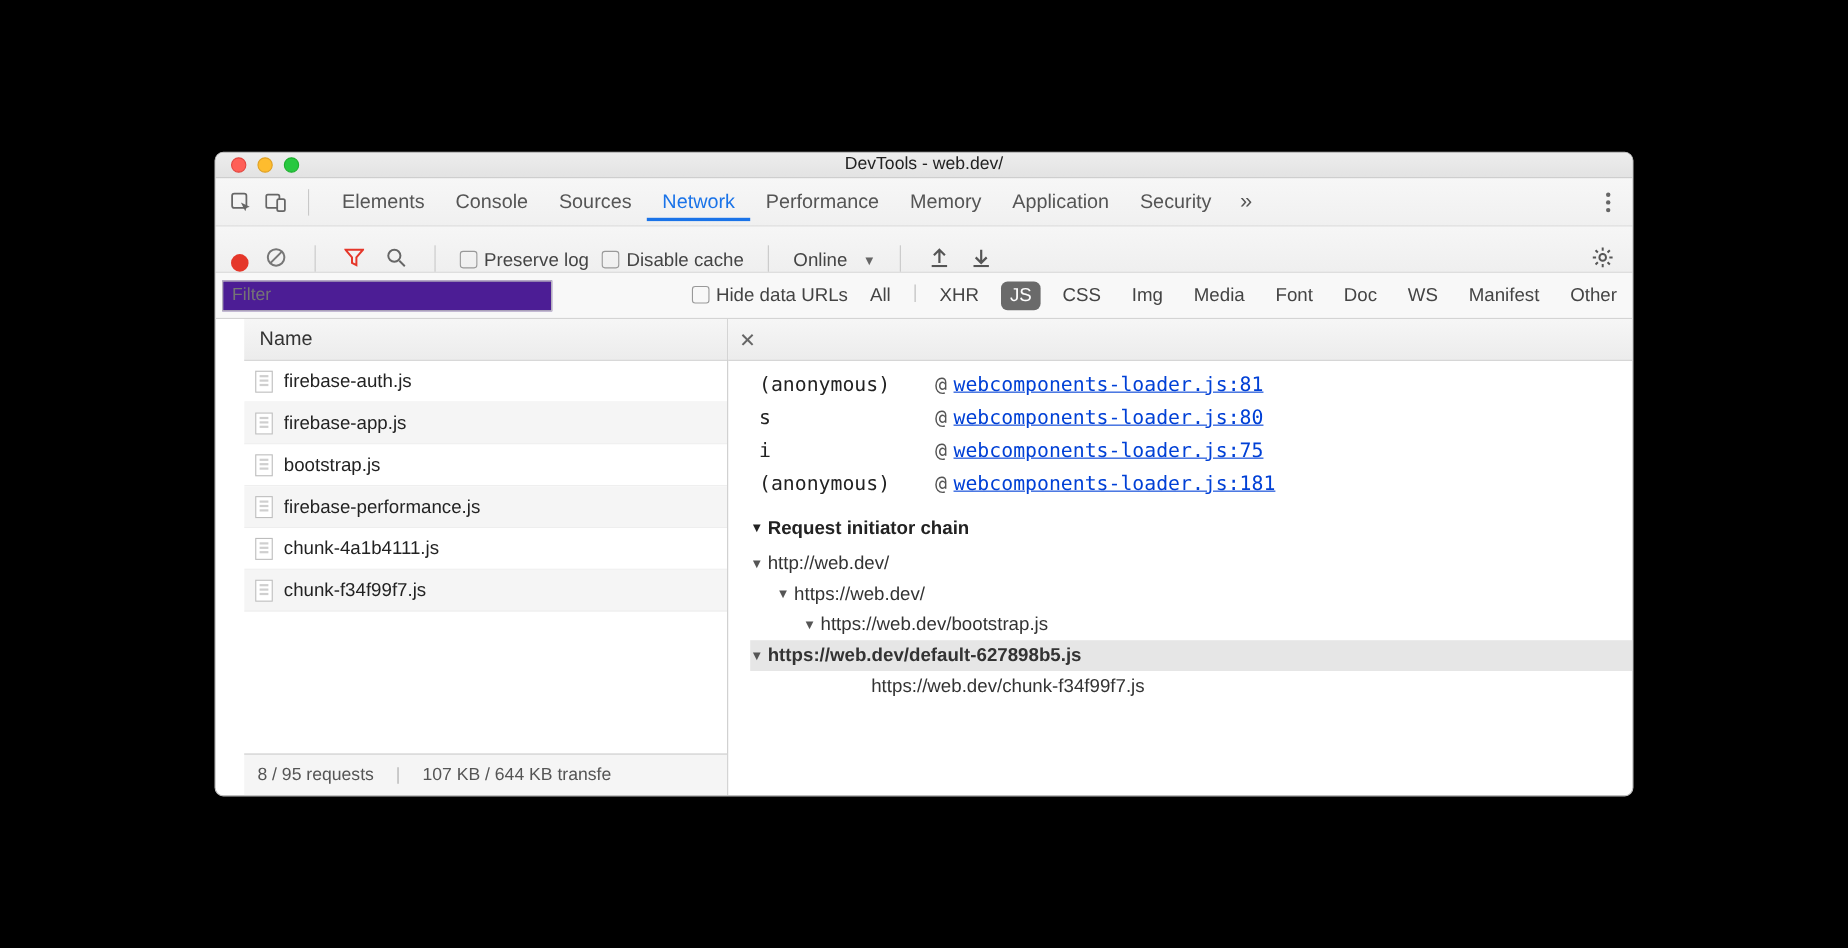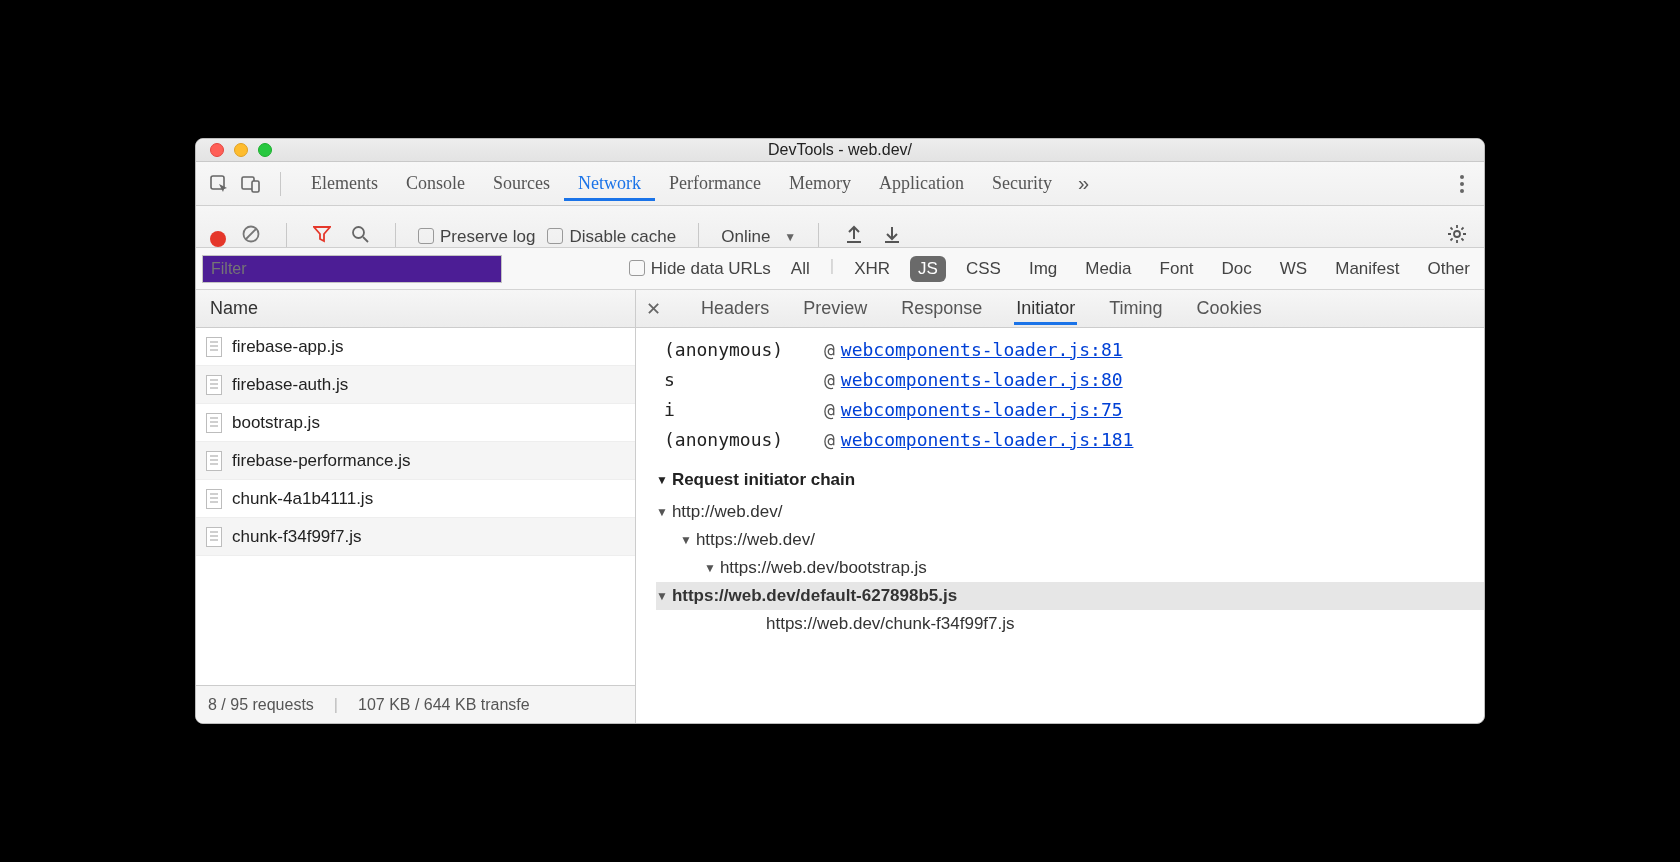--- a/index.html
+++ b/index.html
@@ -46,21 +46,21 @@
     background: linear-gradient(#f7f7f7,#f0f0f0);
     border-bottom: 1px solid #cfcfcf;
     display:flex;
     align-items:center;
     padding: 0 10px;
     gap: 6px;
     font-size: 18px;
     color:#555;
   }
   .vr { width:1px; height:24px; background:#c8c8c8; margin:0 10px; }
-  .tab { padding: 8px 14px; cursor:default;font-family:Liberation Serif, serif; }
+  .tab { padding: 8px 14px; cursor:default; }
   .tab.active { color:#1a73e8; border-bottom:3px solid #1a73e8; padding-bottom:5px; }
   .icon-btn { width:26px; height:26px; display:inline-flex; align-items:center; justify-content:center; color:#666; }
   .over-icon { font-size:20px; padding:0 6px; }
   .kebab { display:flex; flex-direction:column; gap:3px; padding:0 10px; }
   .kebab div { width:4px; height:4px; border-radius:50%; background:#666; }
 
   
   .toolbar {
     height: 42px;
     background: linear-gradient(#f6f6f6,#efefef);
@@ -95,21 +95,21 @@
     width: 300px; height:28px;
     border:1px solid #c3c3c3;
     background:#4c1d95;
     font-size:16px; padding:2px 8px; color:#888;
     margin-right: auto;
   }
   .pill { padding:3px 8px; border-radius:6px; }
   .pill.active { background:#6a6a6a; color:#fff; }
 
   
-  .body { flex:1; display:flex; min-height:0; }
+  .body { flex:1; display:flex; min-height:0;padding-left:26px; }
   .left {
     width: 440px;
     border-right:1px solid #ccc;
     display:flex; flex-direction:column;
   }
   .col-header {
     height: 38px; background:linear-gradient(#f6f6f6,#ececec);
     border-bottom:1px solid #ccc;
     font-size:18px; color:#333; padding-left:14px;
     display:flex; align-items:center;
@@ -268,25 +268,25 @@
         <span class="pill">Other</span>
       </span>
   </div>
 
   <div class="body">
     <div class="left">
       <div class="col-header">Name</div>
       <div class="rows" id="rows">
           <div class="row">
             <span class="file-ico"></span>
+            <span>firebase-auth.js</span>
+          </div>
+          <div class="row">
+            <span class="file-ico"></span>
             <span>firebase-app.js</span>
-          </div>
-          <div class="row">
-            <span class="file-ico"></span>
-            <span>firebase-auth.js</span>
           </div>
           <div class="row">
             <span class="file-ico"></span>
             <span>bootstrap.js</span>
           </div>
           <div class="row">
             <span class="file-ico"></span>
             <span>firebase-performance.js</span>
           </div>
           <div class="row">
@@ -301,28 +301,20 @@
       <div class="status">
         <span>8 / 95 requests</span>
         <span class="sep">|</span>
         <span>107 KB / 644 KB transfe</span>
       </div>
     </div>
 
     <div class="right">
       <div class="dtabs">
         <span class="close">✕</span>
-        <span id="dtabs-container" style="display:flex; gap:30px;">
-            <span class="dtab">Headers</span>
-            <span class="dtab">Preview</span>
-            <span class="dtab">Response</span>
-            <span class="dtab active">Initiator</span>
-            <span class="dtab">Timing</span>
-            <span class="dtab">Cookies</span>
-          </span>
       </div>
       <div class="content">
         <div class="stack mono" id="stack">
             <div class="stack-row">
               <span class="fn">(anonymous)</span>
               <span class="at">@</span>
               <a>webcomponents-loader.js:81</a>
             </div>
             <div class="stack-row">
               <span class="fn">s</span>

